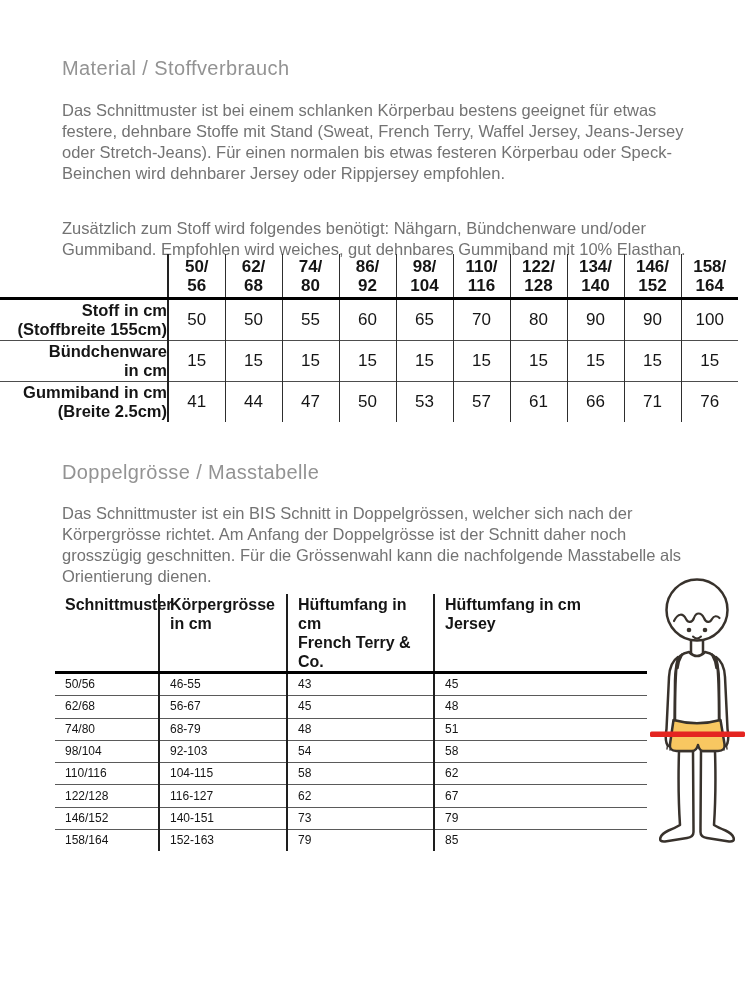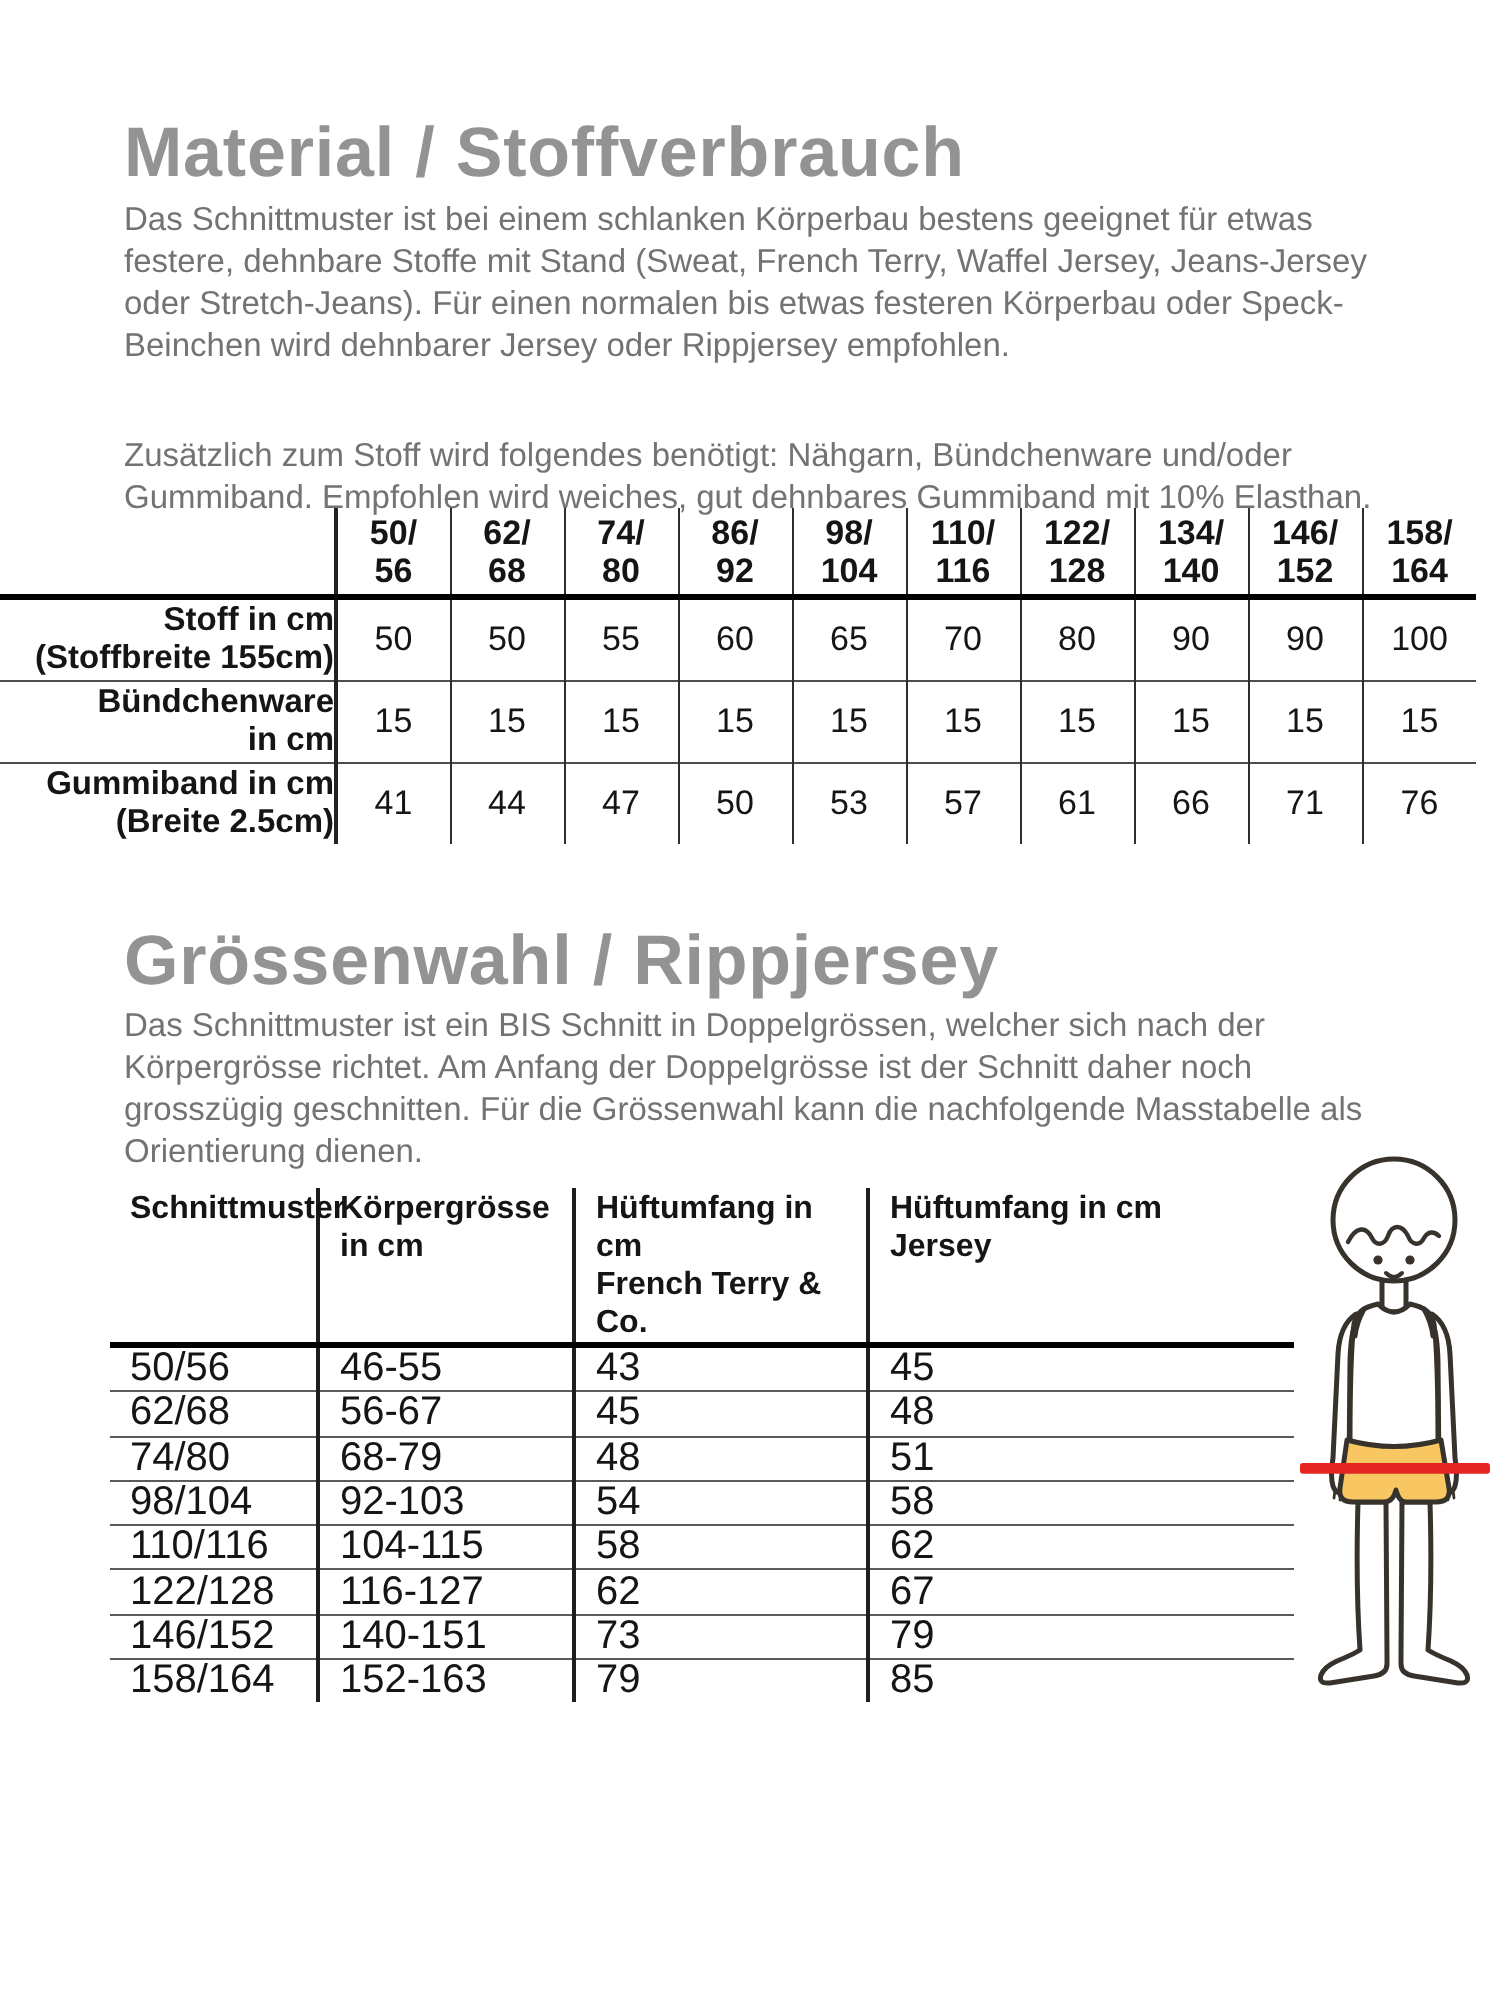--- a/index.html
+++ b/index.html
@@ -2,21 +2,21 @@
 <html><head>
 <meta charset="utf-8">
 <style>
   html,body { margin:0; padding:0; background:#ffffff; }
   .page {
     position:relative; width:750px; height:1000px; background:#ffffff;
     font-family:"Liberation Sans","DejaVu Sans",sans-serif; overflow:hidden;
   }
   .sec-title {
     position:absolute; left:62px; margin:0;
-    font-size:35px; font-weight:700; color:#939393; letter-spacing:0.4px;
+    font-size:20px; font-weight:400; color:#939393; letter-spacing:0.4px;
   }
   .body-text {
     position:absolute; left:62px; margin:0; width:665px;
     font-size:16.5px; line-height:21px; color:#737373; white-space:pre-line;
   }
   
   #material-table {
     position:absolute; left:0; top:254px; width:738px;
     border-collapse:collapse; table-layout:fixed; color:#151515;
   }
@@ -44,21 +44,21 @@
   }
   #size-table th, #size-table td { padding:0 0 0 10px; }
   #size-table thead th {
     height:39px; font-size:16px; font-weight:bold; text-align:left;
     vertical-align:top; line-height:19px; white-space:pre-line;
     padding-top:1px; border-bottom:3px solid #000;
   }
   #size-table thead th:nth-child(n+2),
   #size-table tbody td:nth-child(n+2) { border-left:2px solid #1e1e1e; }
   #size-table tbody td {
-    height:21.3px; font-size:20px; line-height:19px; vertical-align:middle;
+    height:21.3px; font-size:12px; line-height:19px; vertical-align:middle;
   }
   #size-table tbody tr + tr td { border-top:1.3px solid #5a5a5a; }
   
   #figure-illustration { position:absolute; left:648px; top:573px; }
 </style>
 </head>
 <body>
 
 <div class="page">
 
@@ -128,21 +128,21 @@
           <td>53</td>
           <td>57</td>
           <td>61</td>
           <td>66</td>
           <td>71</td>
           <td>76</td>
         </tr>
       </tbody>
   </table>
 
-  <h1 class="sec-title" style="top: 461px; color: rgb(147, 147, 147);">Grössenwahl / Rippjersey</h1>
+  <h1 class="sec-title" style="top: 461px; color: rgb(147, 147, 147);">Doppelgrösse / Masstabelle</h1>
 
   <p class="body-text" style="top:503px">Das Schnittmuster ist ein BIS Schnitt in Doppelgrössen, welcher sich nach der
 Körpergrösse richtet. Am Anfang der Doppelgrösse ist der Schnitt daher noch
 grosszügig geschnitten. Für die Grössenwahl kann die nachfolgende Masstabelle als
 Orientierung dienen.</p>
 
   <table id="size-table">
     <colgroup>
       <col style="width:104px">
         <col style="width:128px">

